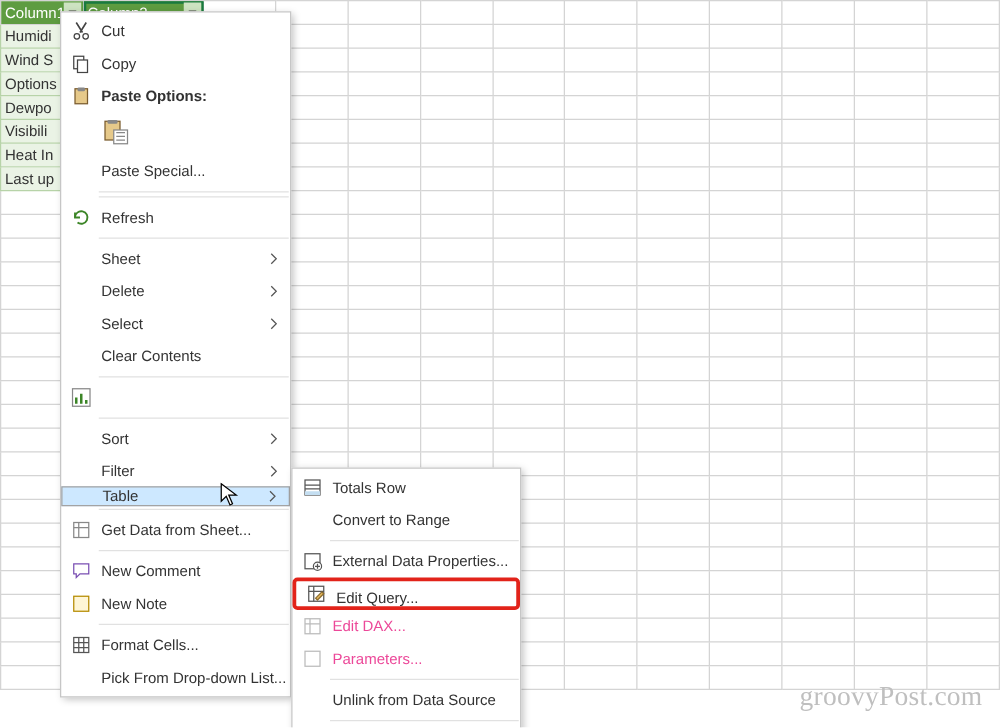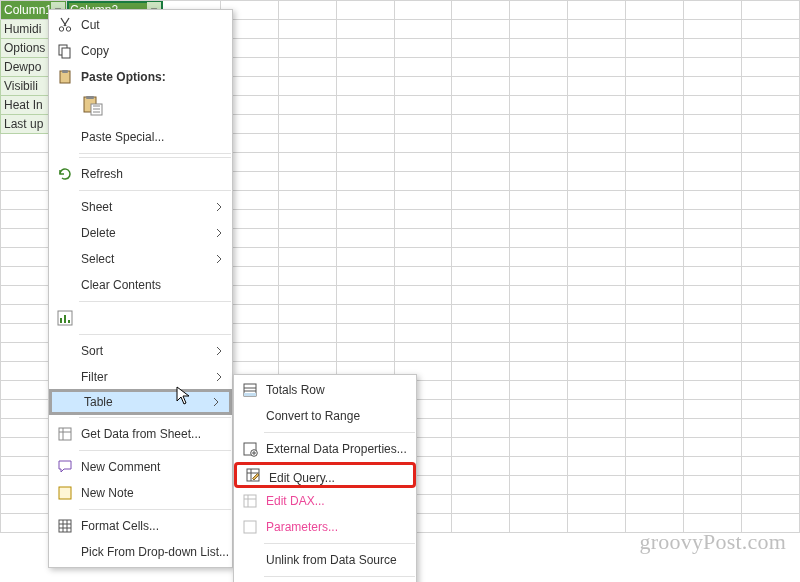--- a/index.html
+++ b/index.html
@@ -16,36 +16,36 @@
   .tblhdr { background:#5e9c41; color:#fff; font-weight:500; font-size:12px; position:relative; padding-right:14px !important; }
   .tblhdr .drop { position:absolute; right:1px; top:1px; width:14px; height:16px; background:#cde3c1; display:flex; align-items:center; justify-content:center; }
   .tblhdr .drop svg { width:8px; height:8px; }
   .selcell { outline:2px solid #1a7a3f; outline-offset:-2px; }
   .datacell { background:#eaf3e5; border-color:#b7d3a8 !important; }
   
   .menu { position:absolute; background:#fff; border:1px solid #c6c6c6; box-shadow:2px 2px 6px rgba(0,0,0,.25); padding:2px 0; }
   .menu1 { left:48px; top:9px; width:185px; }
   .menu-item { display:flex; align-items:center; height:26px; padding:0 8px 0 6px; cursor:default; position:relative; }
   .menu-item.disabled { color:#ec4899; }
-  .menu-item.highlight { background:#cde8ff; border:3px solid #a3a3a3; height:26px; margin:-1px 0; }
+  .menu-item.highlight { background:#cde8ff; border:1px solid #a3a3a3; height:16px; margin:-1px 0; }
   .menu-icon { width:20px; height:20px; display:flex; align-items:center; justify-content:center; margin-right:6px; flex-shrink:0; }
   .menu-icon svg { width:16px; height:16px; }
   .menu-label { flex:1; white-space:nowrap; }
   .menu-sep { height:1px; background:#e1e1e1; margin:3px 1px 3px 30px; }
   .submenu-arrow { width:10px; display:flex; align-items:center; justify-content:center; }
   .submenu-arrow svg { width:6px;height:10px; }
   .paste-icons { display:flex; padding:2px 0 4px 30px; gap:4px; }
   .paste-ic { width:28px; height:28px; border:1px solid transparent; display:flex; align-items:center; justify-content:center; }
   .paste-ic svg { width:22px; height:22px; }
   .cursor { position:absolute; left:176px; top:386px; pointer-events:none; }
   .cursor svg{ width:16px; height:20px; }
   
   .menu2 { left:233px; top:374px; width:184px; }
   .redbox { border:3px solid #e2231a; border-radius:4px;align-items:flex-end; }
-  .watermark { position:absolute; right:14px; bottom:27px; font-family: Georgia, 'Times New Roman', serif; font-size:22px; color:#bfbfbf; letter-spacing:0.2px; }
+  .watermark { position:absolute; right:14px; bottom:12px; font-family: Georgia, 'Times New Roman', serif; font-size:22px; color:#bfbfbf; letter-spacing:0.2px; }
 </style>
 </head>
 <body>
 
 <div class="stage">
 
   <div class="sheet">
     <table class="grid">
       <colgroup>
         <col class="colA">
@@ -95,20 +95,35 @@
             <td></td>
             <td></td>
             <td></td>
             <td></td>
             <td></td>
             <td></td>
             <td></td>
             <td></td>
           </tr>
       <tr>
+            <td class="datacell">Wind S</td>
+            <td class="datacell"></td>
+            <td></td>
+            <td></td>
+            <td></td>
+            <td></td>
+            <td></td>
+            <td></td>
+            <td></td>
+            <td></td>
+            <td></td>
+            <td></td>
+            <td></td>
+          </tr>
+      <tr>
             <td class="datacell">Options</td>
             <td class="datacell"></td>
             <td></td>
             <td></td>
             <td></td>
             <td></td>
             <td></td>
             <td></td>
             <td></td>
             <td></td>

